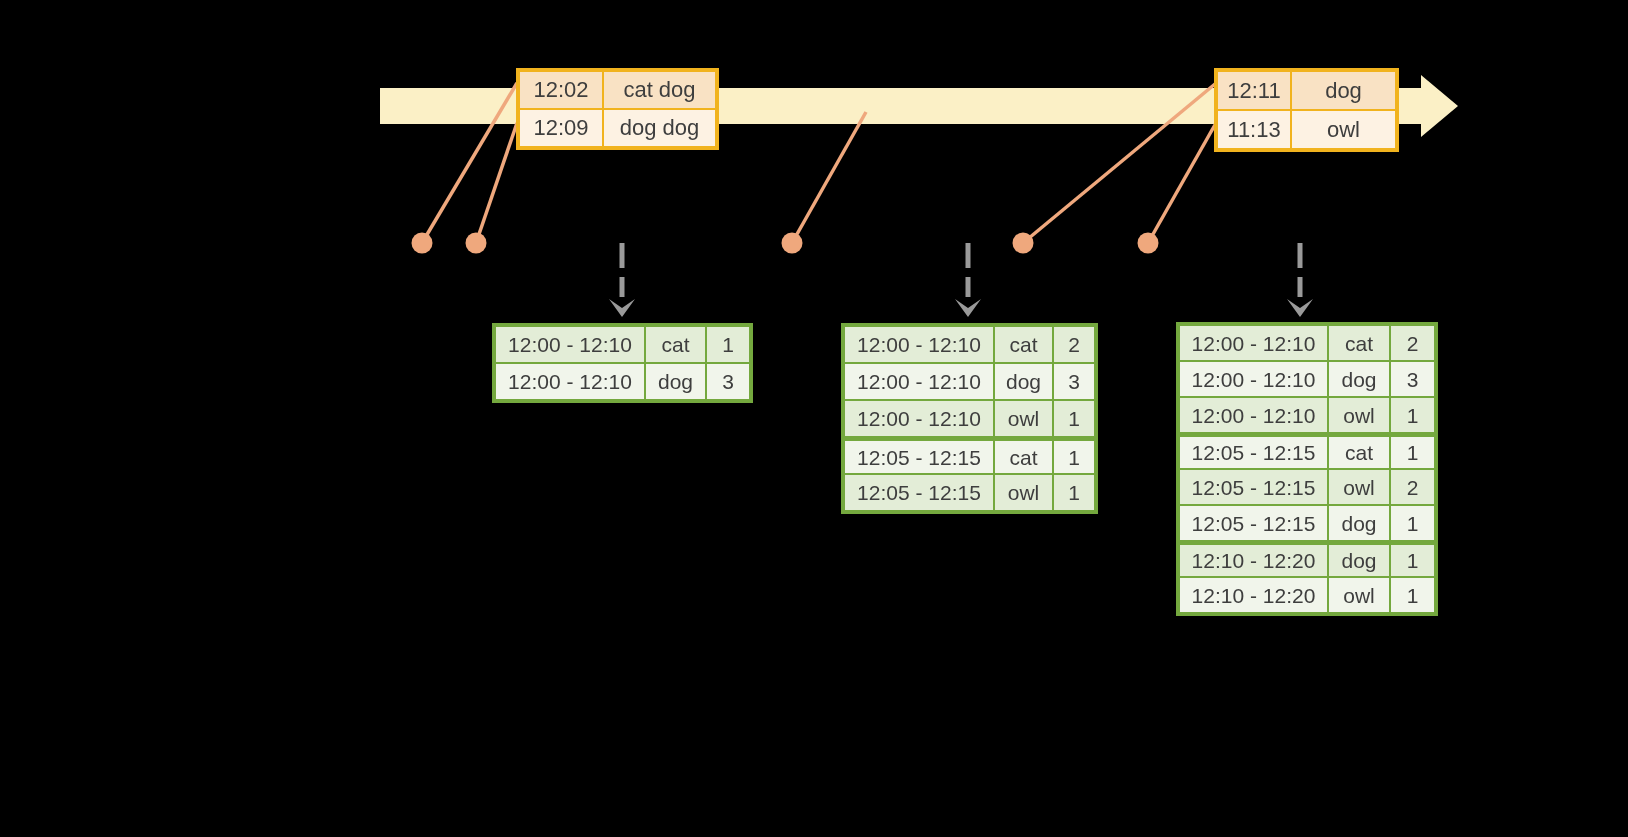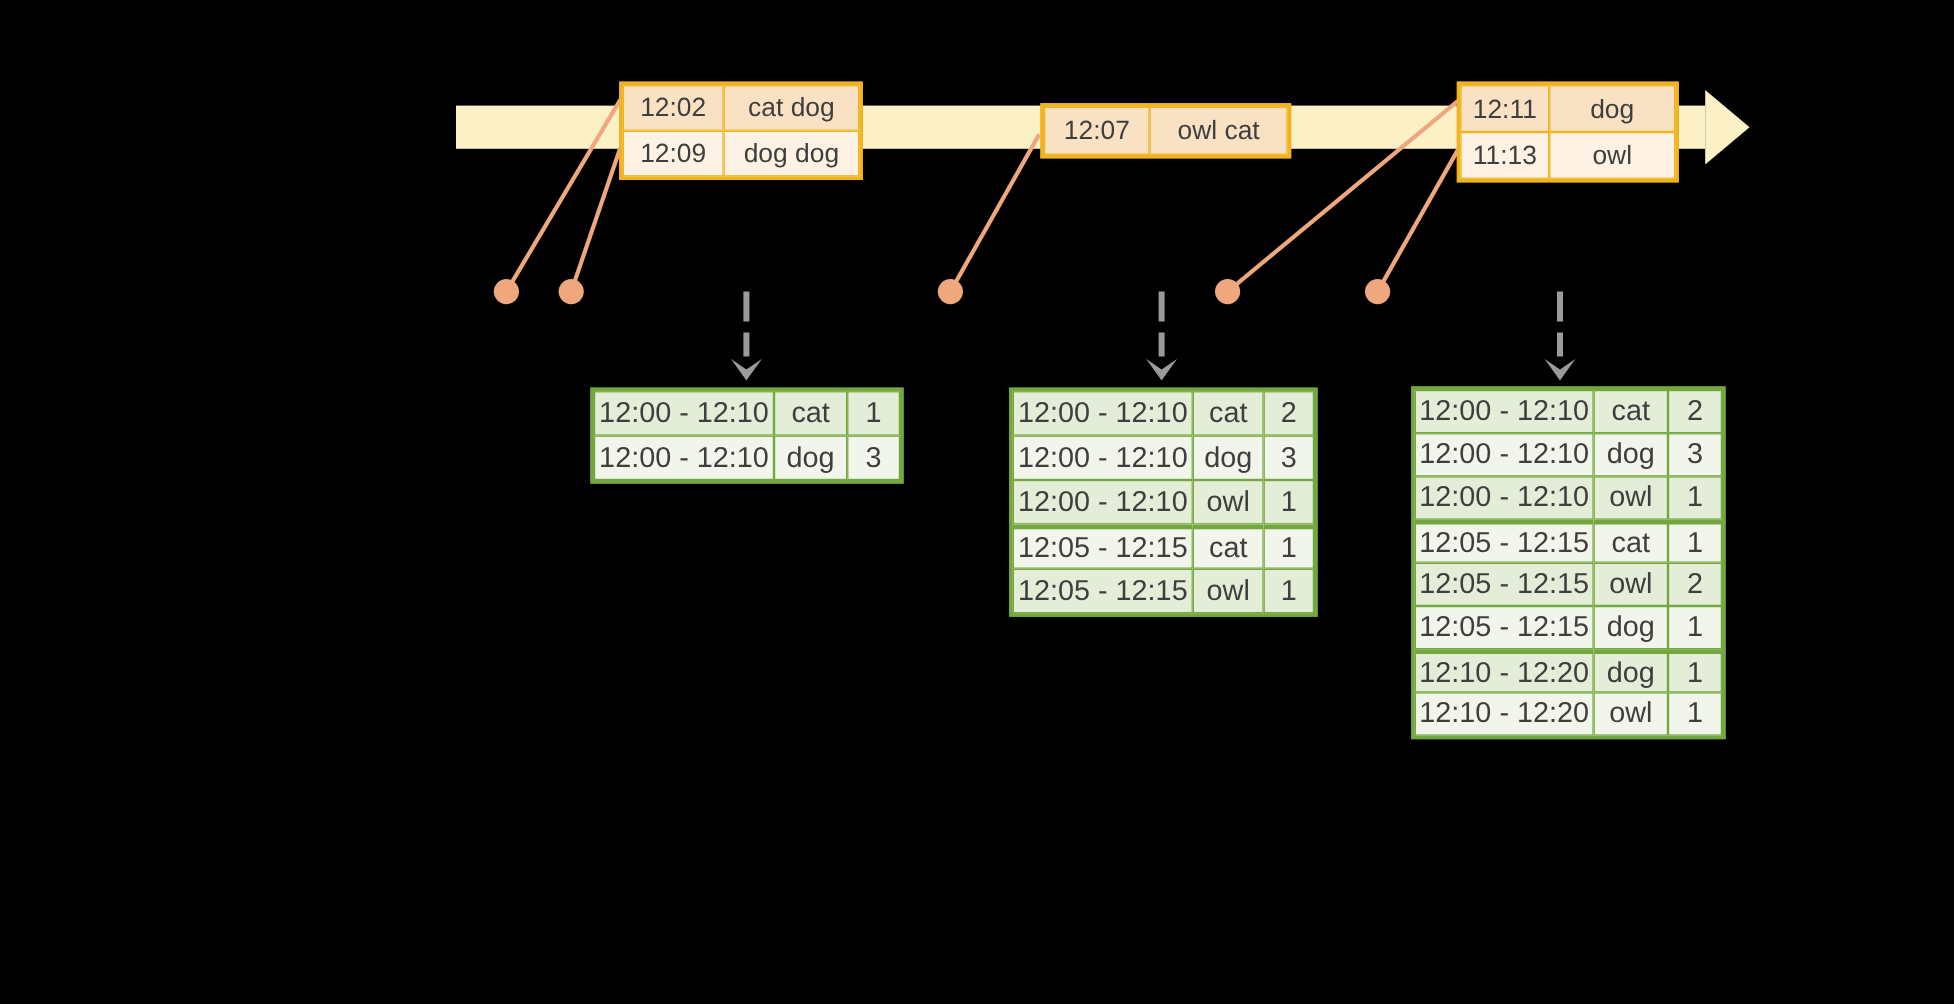--- a/index.html
+++ b/index.html
@@ -33,21 +33,21 @@
   
   .result-table {
     position:absolute;
     display:grid;
     border:3.5px solid var(--green);
     background: var(--green);
   }
   .result-cell {
     border:1.5px solid var(--green);
     display:flex; align-items:center; justify-content:center;
-    font-size:24px; color:var(--ink);
+    font-size:21px; color:var(--ink);
     line-height:1;
   }
   .group-start { border-top:4.5px solid var(--green); }
   .row-dark  { background: var(--green-dark); }
   .row-light { background: var(--green-light); }
 </style>
 </head>
 <body>
 
 <div id="canvas" style="--bg: #000000; --gold: #f1b31e; --peach-dark: #f9e2c4; --peach-light: #fdf2e3; --green: #74a83e; --green-dark: #e3edd7; --green-light: #f1f5eb; --ink: #3e3e3e;">
@@ -70,24 +70,20 @@
       <polygon points="955,299 968,317 981,299 968,308" fill="#9a9a9a"></polygon>
       <line x1="1300" y1="243" x2="1300" y2="297" stroke="#9a9a9a" stroke-width="5" stroke-dasharray="25 9"></line>
       <polygon points="1287,299 1300,317 1313,299 1300,308" fill="#9a9a9a"></polygon>
     </svg>
   <div id="event-boxes" class="layer">
       <div class="event-box" style="left: 516px; top: 64px; grid-template-columns: 84px 113px; grid-auto-rows: 38px;">
         <div class="event-cell tone-dark">12:02</div>
         <div class="event-cell tone-dark">cat dog</div>
         <div class="event-cell tone-light">12:09</div>
         <div class="event-cell tone-light">dog dog</div>
-      </div>
-      <div class="event-box" style="left: 867px; top: 82px; grid-template-columns: 88px 115px; grid-auto-rows: 40px;">
-        <div class="event-cell tone-dark">12:07</div>
-        <div class="event-cell tone-dark">owl cat</div>
       </div>
       <div class="event-box" style="left: 1214px; top: 64px; grid-template-columns: 74px 105px; grid-auto-rows: 39px; text-align: right;">
         <div class="event-cell tone-dark">12:11</div>
         <div class="event-cell tone-dark">dog</div>
         <div class="event-cell tone-light">11:13</div>
         <div class="event-cell tone-light">owl</div>
       </div>
     </div>
   <div id="result-tables" class="layer">
       <div class="result-table" style="left: 492px; top: 319px; grid-template-columns: 150px 61px 44px; grid-auto-rows: 37px;">

